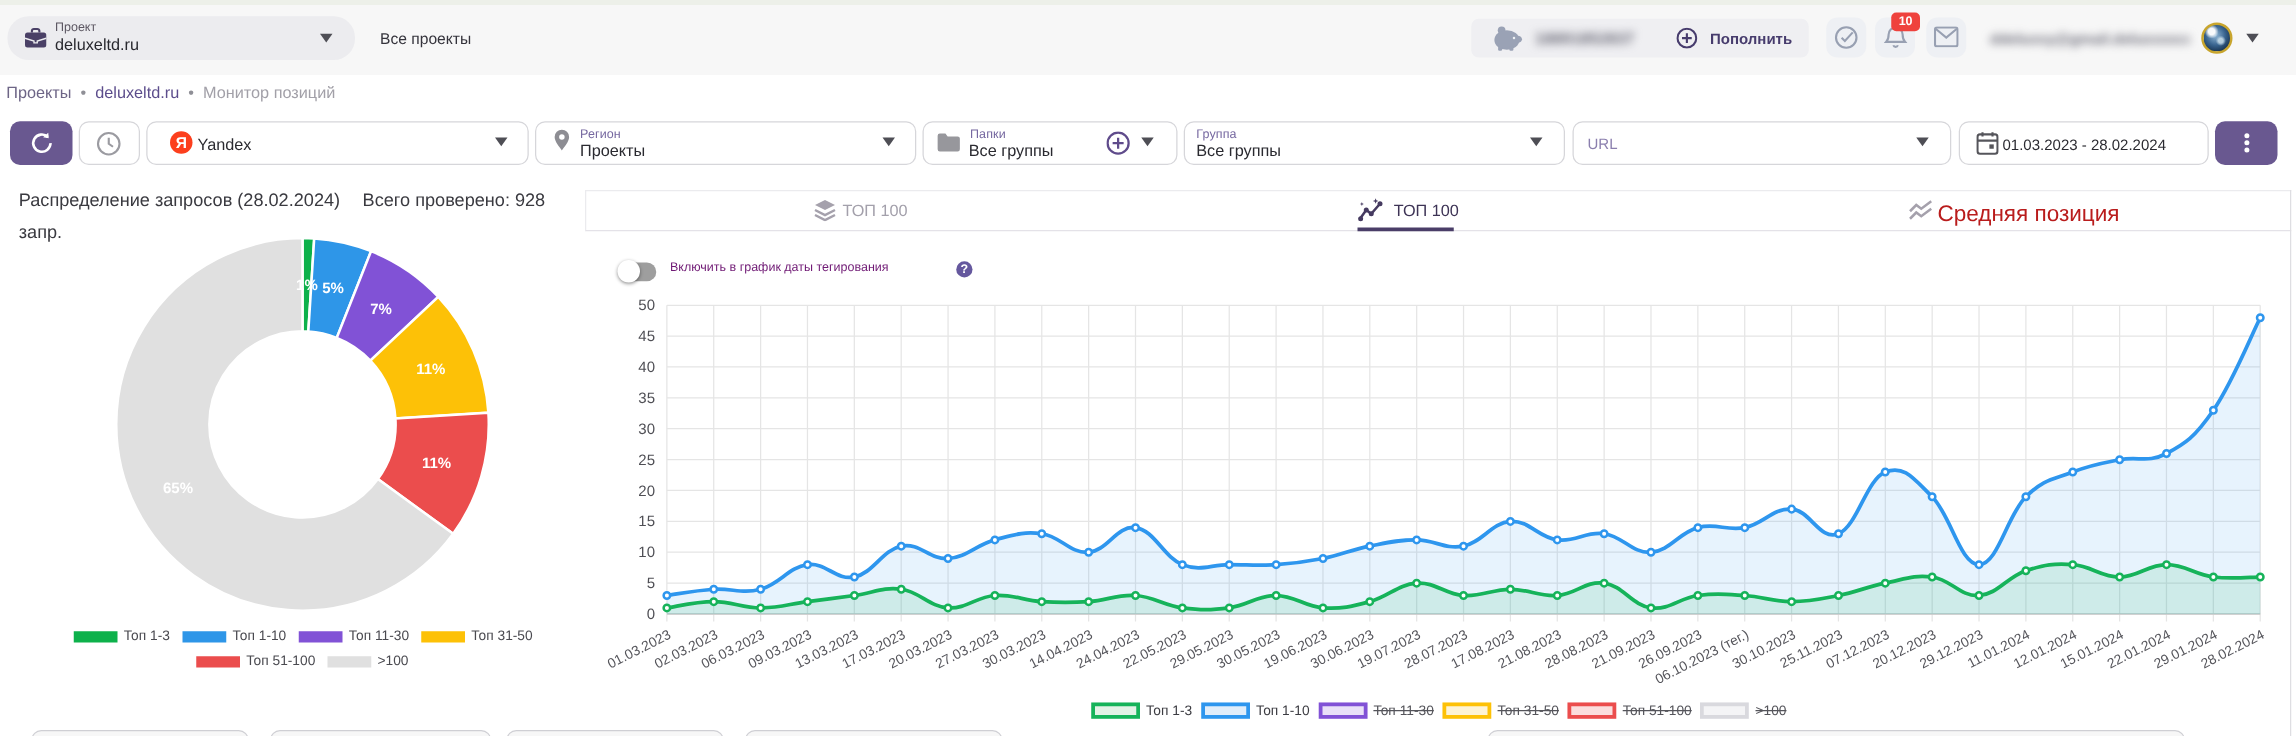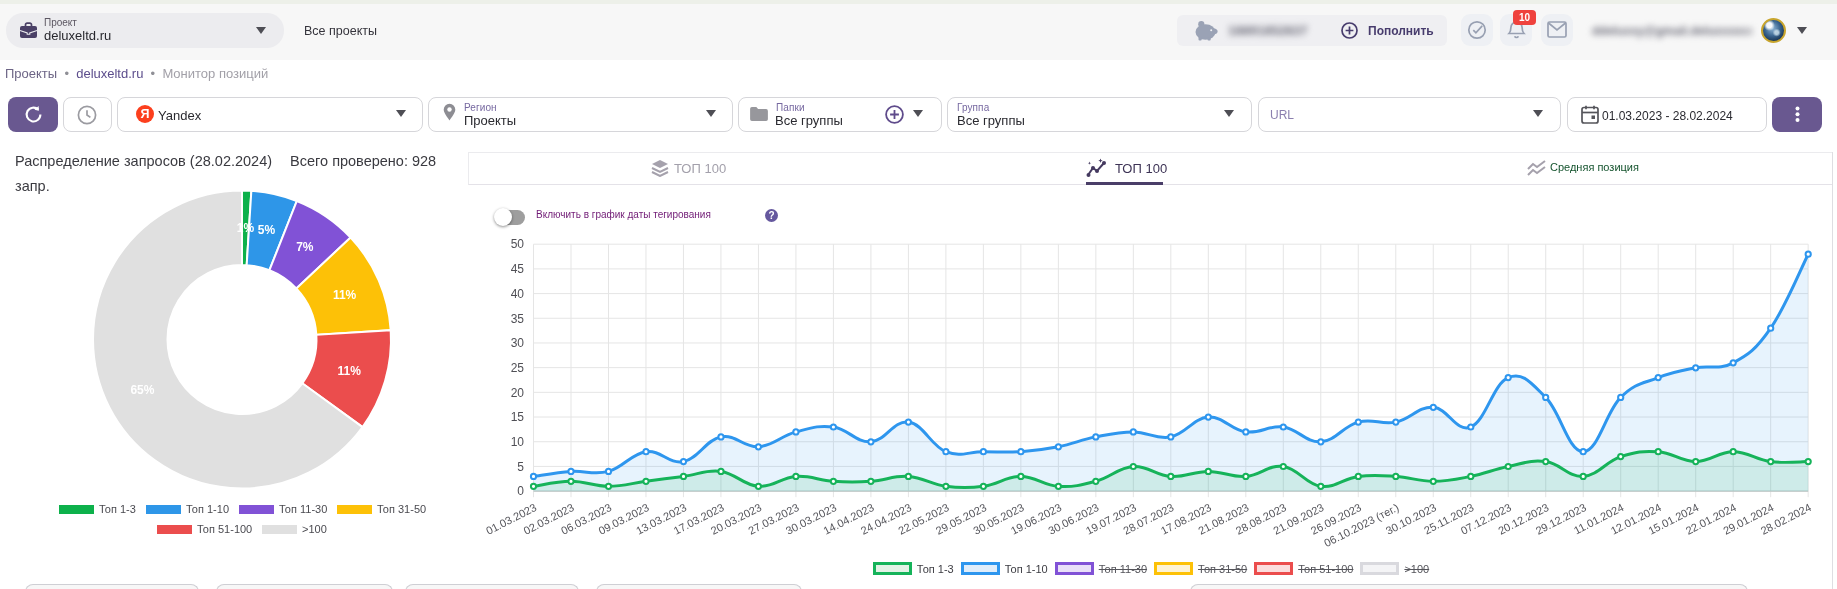--- a/index.html
+++ b/index.html
@@ -157,21 +157,21 @@
     <circle cx="18" cy="6" r="2" fill="#453a60"></circle>
 <path d="M14.5 1.5l.6 1.6 1.6.6-1.6.6-.6 1.6-.6-1.6-1.6-.6 1.6-.6z" fill="#453a60"></path>
 <path d="M3.5 4.5l.45 1.2 1.2.45-1.2.45-.45 1.2-.45-1.2-1.2-.45 1.2-.45z" fill="#453a60"></path>
 </svg>
 <div class="abs" style="left:1115px;top:161px;font-size:13px;color:#3d3355">ТОП 100</div>
 <div class="abs" style="left:1086px;top:182px;width:77px;height:2.5px;background:#4a3e68"></div>
 <svg class="abs" style="left:1527px;top:160px" width="20" height="16" viewBox="0 0 20 16">
 <path d="M1 9l5-5 4 3 8-6" fill="none" stroke="#a5a1ac" stroke-width="2"></path>
 <path d="M1 15l5-5 4 3 8-6" fill="none" stroke="#a5a1ac" stroke-width="2"></path>
 </svg>
-<div class="abs" style="left:1550px;top:161px;font-size:11px;color:#14532d">Средняя позиция</div>
+<div class="abs" style="left:1550px;top:161px;font-size:18px;color:#b91c1c">Средняя позиция</div>
 <div class="abs" style="left:496px;top:210px;width:29px;height:15px;background:#9e9e9e;border-radius:8px"></div>
 <div class="abs" style="left:494px;top:208px;width:18px;height:18px;background:#fff;border-radius:50%;box-shadow:0 1px 3px rgba(0,0,0,.45)"></div>
 <div class="abs" style="left:536px;top:209px;font-size:10px;color:#701a75">Включить в график даты тегирования</div>
 <div class="abs" style="left:765px;top:209px;width:13px;height:13px;background:#65589e;border-radius:50%;color:#fff;font-size:10px;font-weight:bold;text-align:center;line-height:13px">?</div>
 <div class="abs" style="left:1832px;top:152px;width:1px;height:437px;background:#dedee2"></div>
 <svg class="abs" style="left:0;top:0" width="1837" height="589" viewBox="0 0 1837 589" xmlns="http://www.w3.org/2000/svg">
     <g stroke="#e5e5e5" stroke-width="1">
       <line x1="533.5" y1="244.20" x2="1808.2" y2="244.20"></line>
       <line x1="533.5" y1="268.89" x2="1808.2" y2="268.89"></line>
       <line x1="533.5" y1="293.58" x2="1808.2" y2="293.58"></line>

